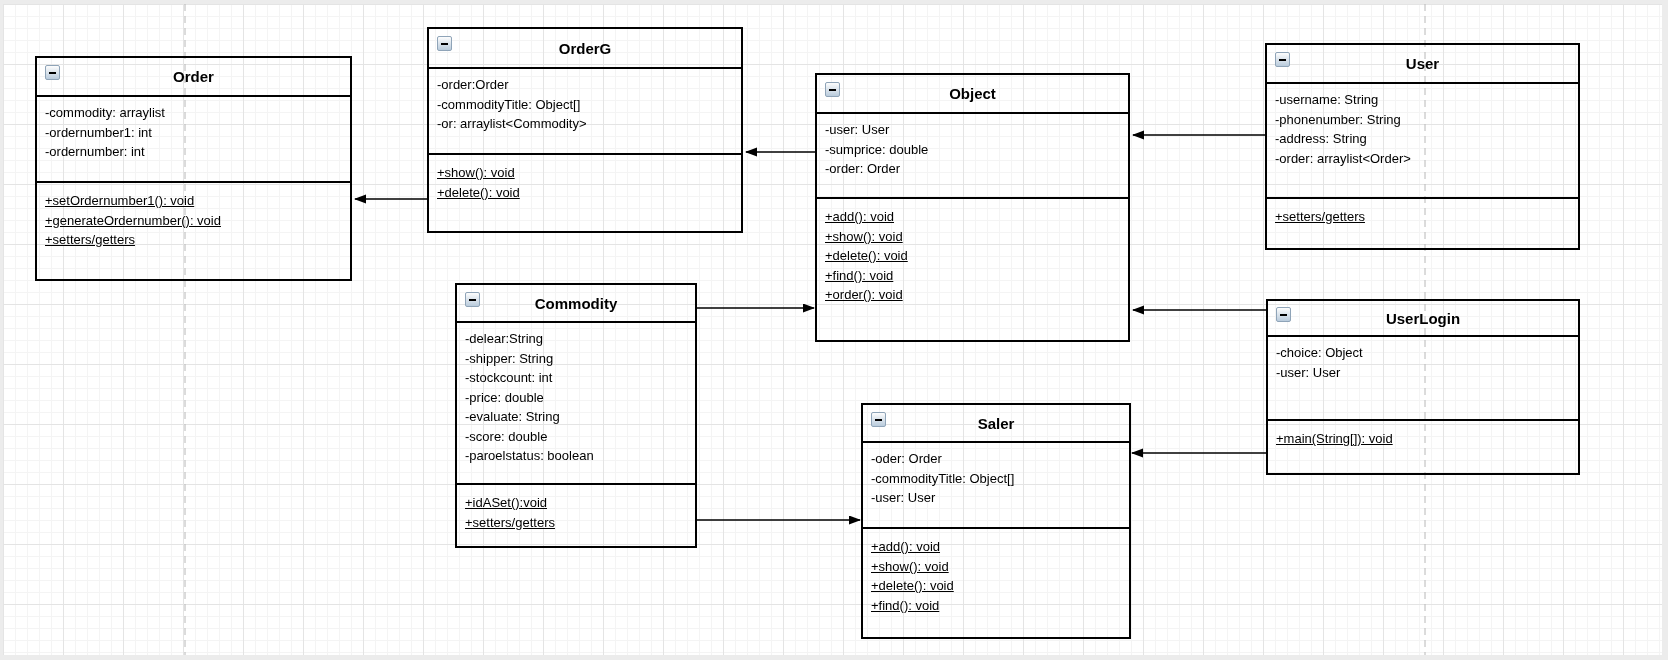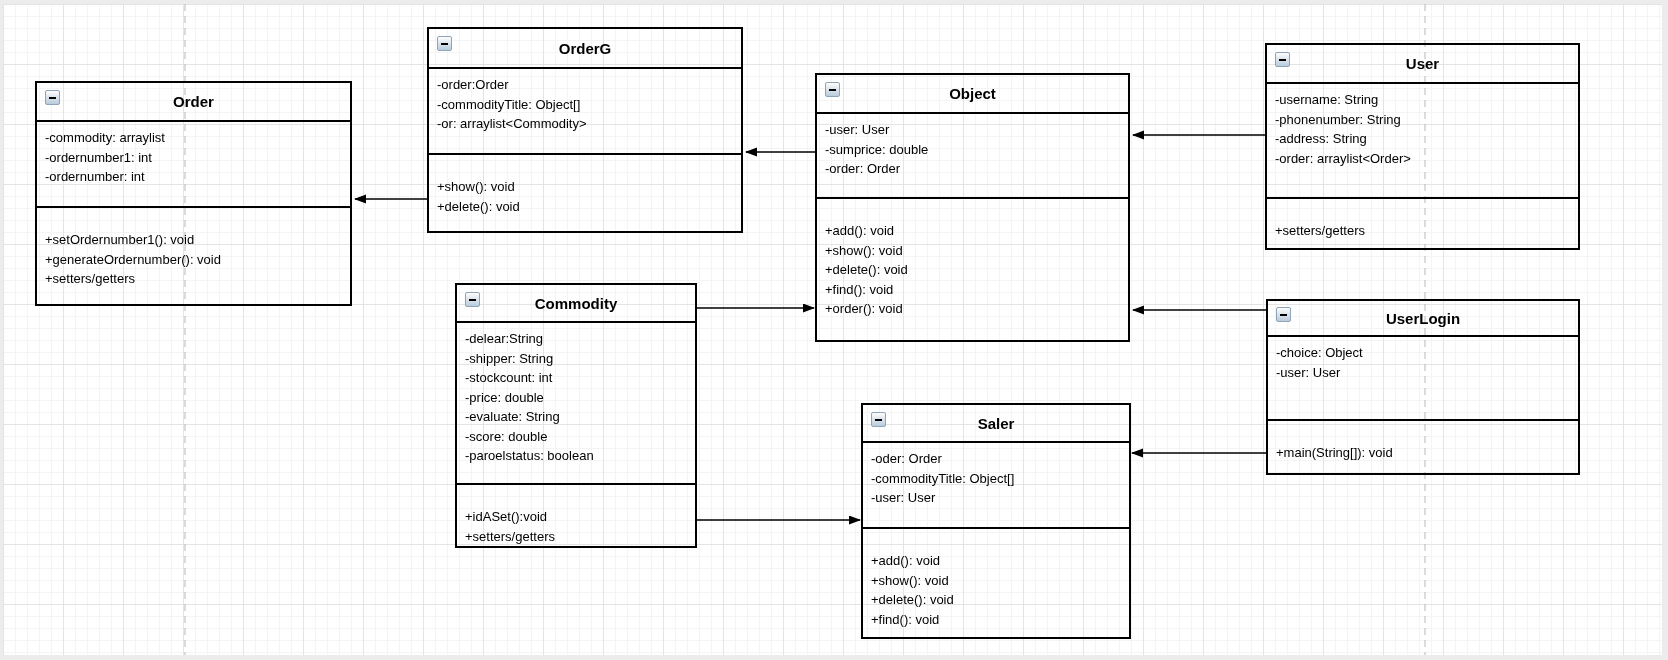--- a/index.html
+++ b/index.html
@@ -64,21 +64,21 @@
   .cb-attrs, .cb-methods {
     border-top: 2px solid #000;
     font-size: 13px;
     line-height: 19.5px;
     color: #000;
     padding: 6px 8px 0 8px;
     white-space: nowrap;
     overflow: hidden;
   }
   .cb-attrs { flex: 0 0 auto; }
-  .cb-methods { flex: 1 1 auto; padding-top: 22px; }
+  .cb-methods { flex: 1 1 auto; padding-top: 8px; text-decoration: underline; }
 </style>
 </head>
 <body>
 
 <div id="page">
   <div id="canvas"></div>
 
   <svg id="overlay" viewBox="0 0 1668 660" xmlns="http://www.w3.org/2000/svg">
     <defs>
       <marker id="arrow" markerWidth="12" markerHeight="10" refX="11" refY="4.5" orient="auto" markerUnits="userSpaceOnUse">
@@ -91,21 +91,21 @@
 
     <line x1="427" y1="199" x2="355" y2="199" stroke="#000" stroke-width="1.5" marker-end="url(#arrow)"></line>
     <line x1="815" y1="152" x2="746" y2="152" stroke="#000" stroke-width="1.5" marker-end="url(#arrow)"></line>
     <line x1="1265" y1="135" x2="1133" y2="135" stroke="#000" stroke-width="1.5" marker-end="url(#arrow)"></line>
     <line x1="697" y1="308" x2="814" y2="308" stroke="#000" stroke-width="1.5" marker-end="url(#arrow)"></line>
     <line x1="1266" y1="310" x2="1133" y2="310" stroke="#000" stroke-width="1.5" marker-end="url(#arrow)"></line>
     <line x1="697" y1="520" x2="860" y2="520" stroke="#000" stroke-width="1.5" marker-end="url(#arrow)"></line>
     <line x1="1266" y1="453" x2="1132" y2="453" stroke="#000" stroke-width="1.5" marker-end="url(#arrow)"></line>
   </svg>
 
-  <div class="class-box" style="left:35px; top:81px; width:317px; height:225px">
+  <div class="class-box" style="left:35px; top:56px; width:317px; height:225px">
     <div class="cb-title" style="height:37px">
       <span class="collapse"></span>
       <span class="cb-name">Order</span>
     </div>
     <div class="cb-attrs" style="height:86px">
         <div>-commodity: arraylist</div>
         <div>-ordernumber1: int</div>
         <div>-ordernumber: int</div>
       </div>
     <div class="cb-methods">

